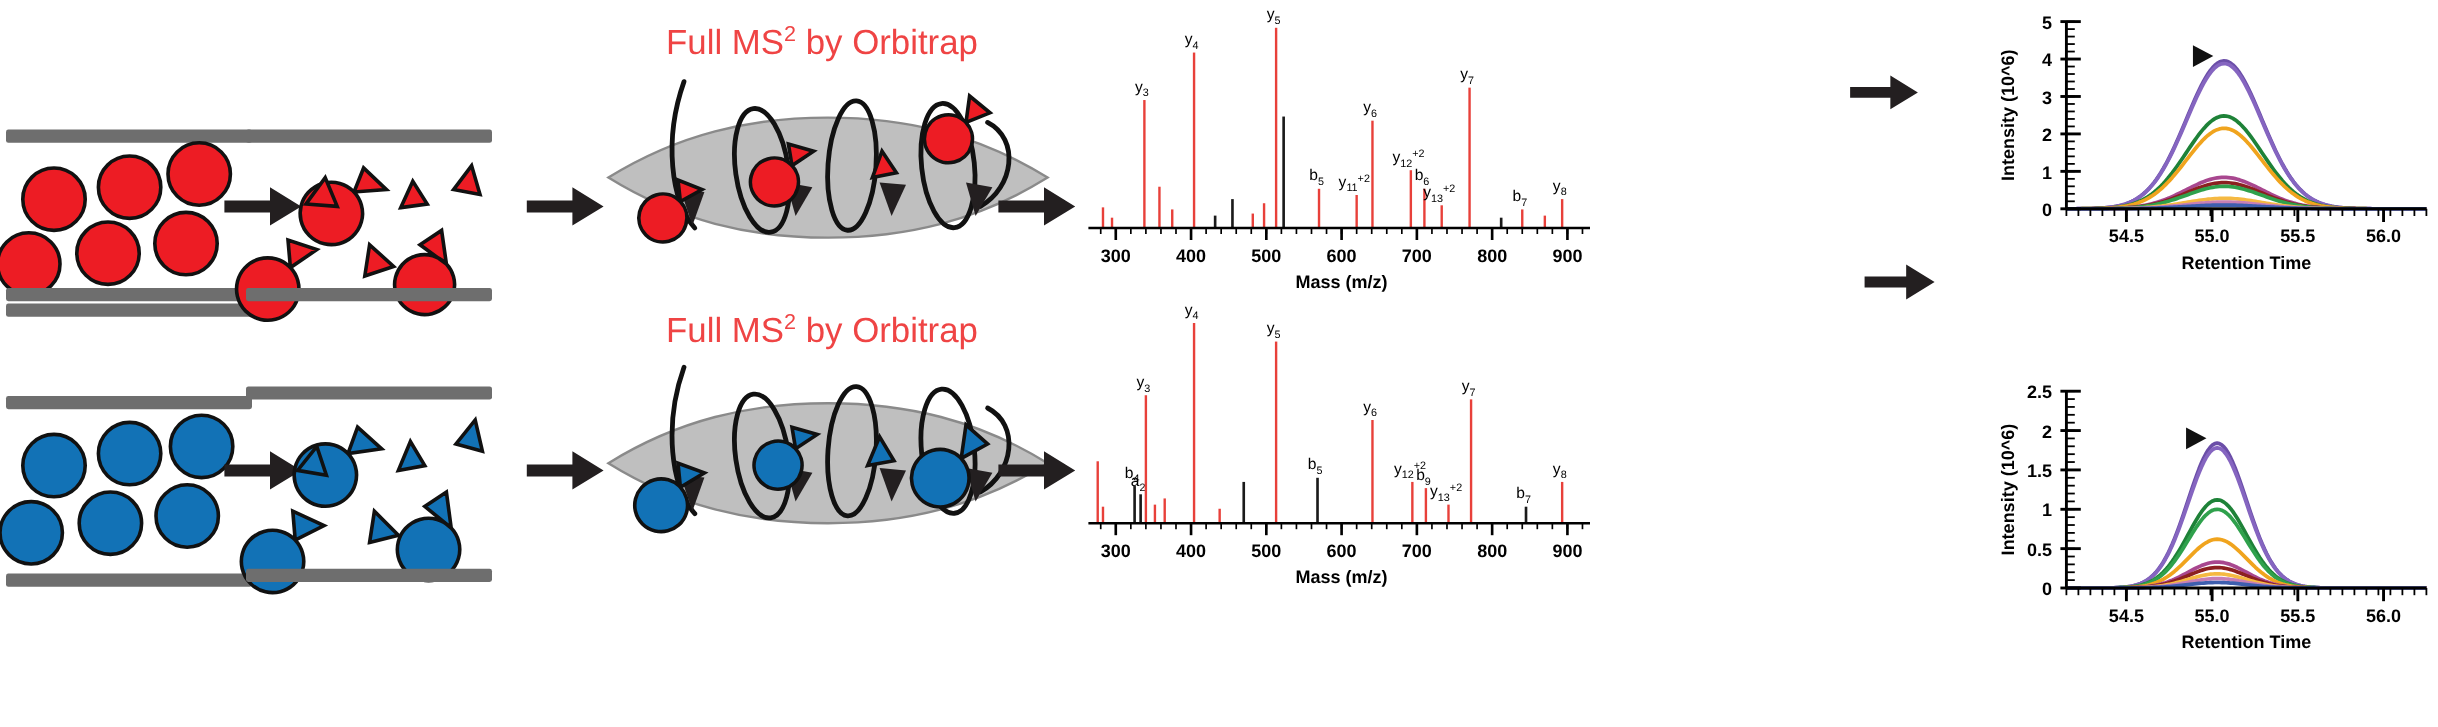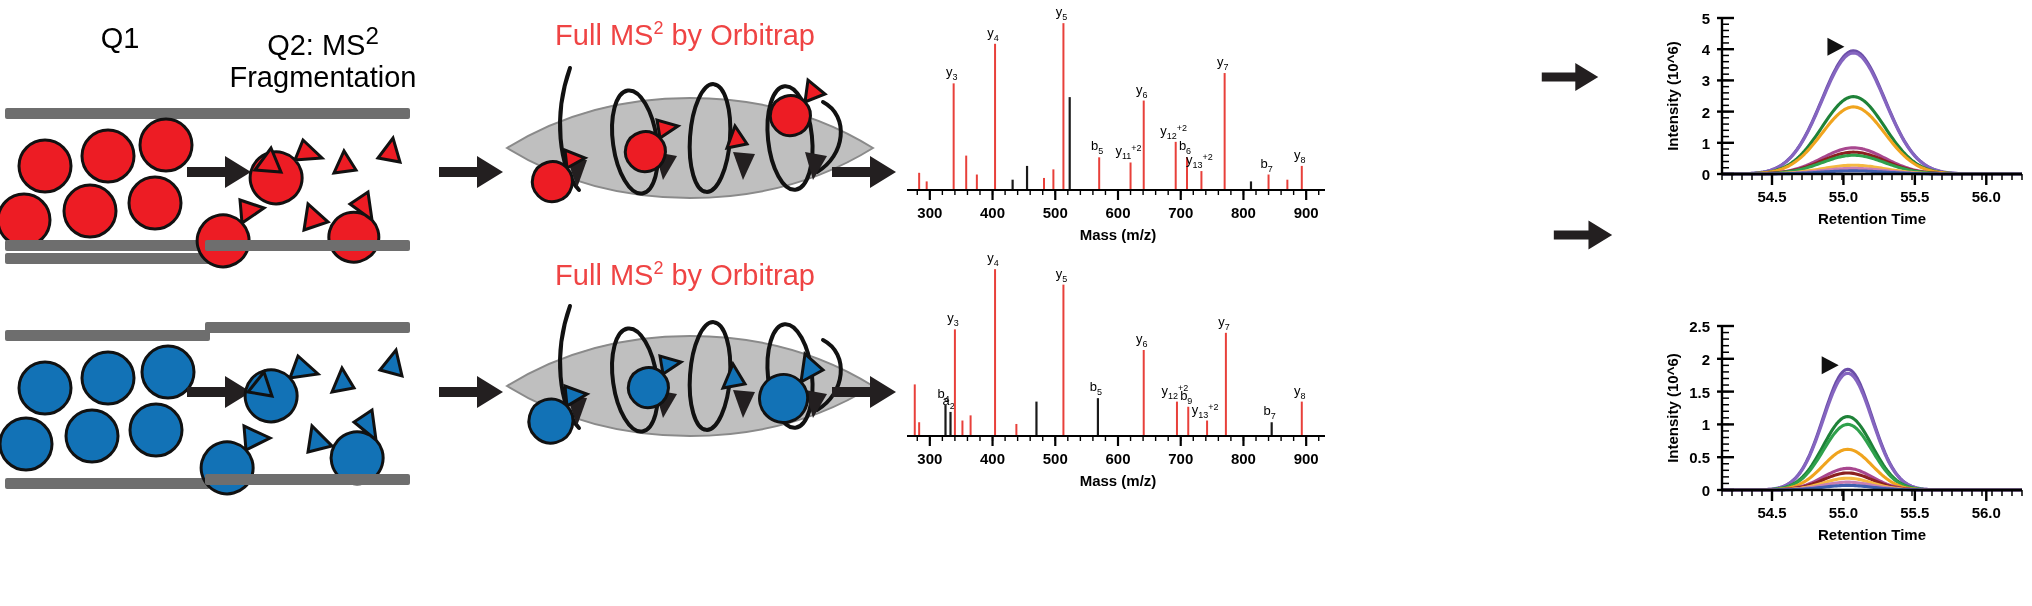--- a/index.html
+++ b/index.html
@@ -14,23 +14,20 @@
   .tick{font-weight:bold;font-size:15px;fill:#000;}
   .mzlab{font-size:13px;fill:#000;}
   .mzlab .sub{font-size:9px;}
   .mzlab .sup{font-size:9px;}
 </style>
 </head>
 <body>
 
 <div class="fig">
 
-  <div class="abs q-title" style="left:20px;top:22px;width:200px;">
-    <span>Q1</span>
-  </div>
 
   <div class="abs" style="left:0px;top:108px;">
     <svg width="215" height="120" viewBox="0 0 215 120">
       <rect x="5" y="0" width="205" height="11" rx="2" fill="#6E6E6E"></rect>
       <g>
         <circle cx="45" cy="58" r="26" fill="#ED1C24" stroke="#111" stroke-width="3"></circle>
         <circle cx="108" cy="48" r="26" fill="#ED1C24" stroke="#111" stroke-width="3"></circle>
         <circle cx="166" cy="37" r="26" fill="#ED1C24" stroke="#111" stroke-width="3"></circle>
         <circle cx="24" cy="112" r="26" fill="#ED1C24" stroke="#111" stroke-width="3"></circle>
         <circle cx="90" cy="103" r="26" fill="#ED1C24" stroke="#111" stroke-width="3"></circle>
@@ -40,24 +37,20 @@
     </svg>
   </div>
   <div class="abs" style="left:5px;top:240px;width:205px;height:11px;background:#6E6E6E;border-radius:2px;"></div>
 
   <div class="abs" style="left:185px;top:152px;">
     <svg width="68" height="40" viewBox="0 0 68 40">
       <path d="M2 15 H40 V4 L66 20 L40 36 V25 H2 Z" fill="#231F20"></path>
     </svg>
   </div>
 
-  <div class="abs q-title" style="left:198px;top:22px;width:250px;">
-    <div><span>Q2: MS</span><sup>2</sup></div>
-    <div>Fragmentation</div>
-  </div>
 
   <div class="abs" style="left:200px;top:108px;">
     <svg width="230" height="150" viewBox="0 0 230 150">
       <rect x="5" y="0" width="205" height="11" rx="2" fill="#6E6E6E"></rect>
       <g stroke="#111" stroke-width="3" fill="#ED1C24">
         <path d="M95 52 A26 26 0 1 1 94 51 L95 52 L122 50 L103 32 Z"></path>
         <path d="M55 62 l26 2 l-10 -24 Z"></path>
         <path d="M134 65 l22 -3 l-12 -19 Z"></path>
         <path d="M178 50 l22 4 l-7 -24 Z"></path>
         <path d="M42 115 A26 26 0 1 1 41 114 L42 115 L64 100 L40 92 Z"></path>

